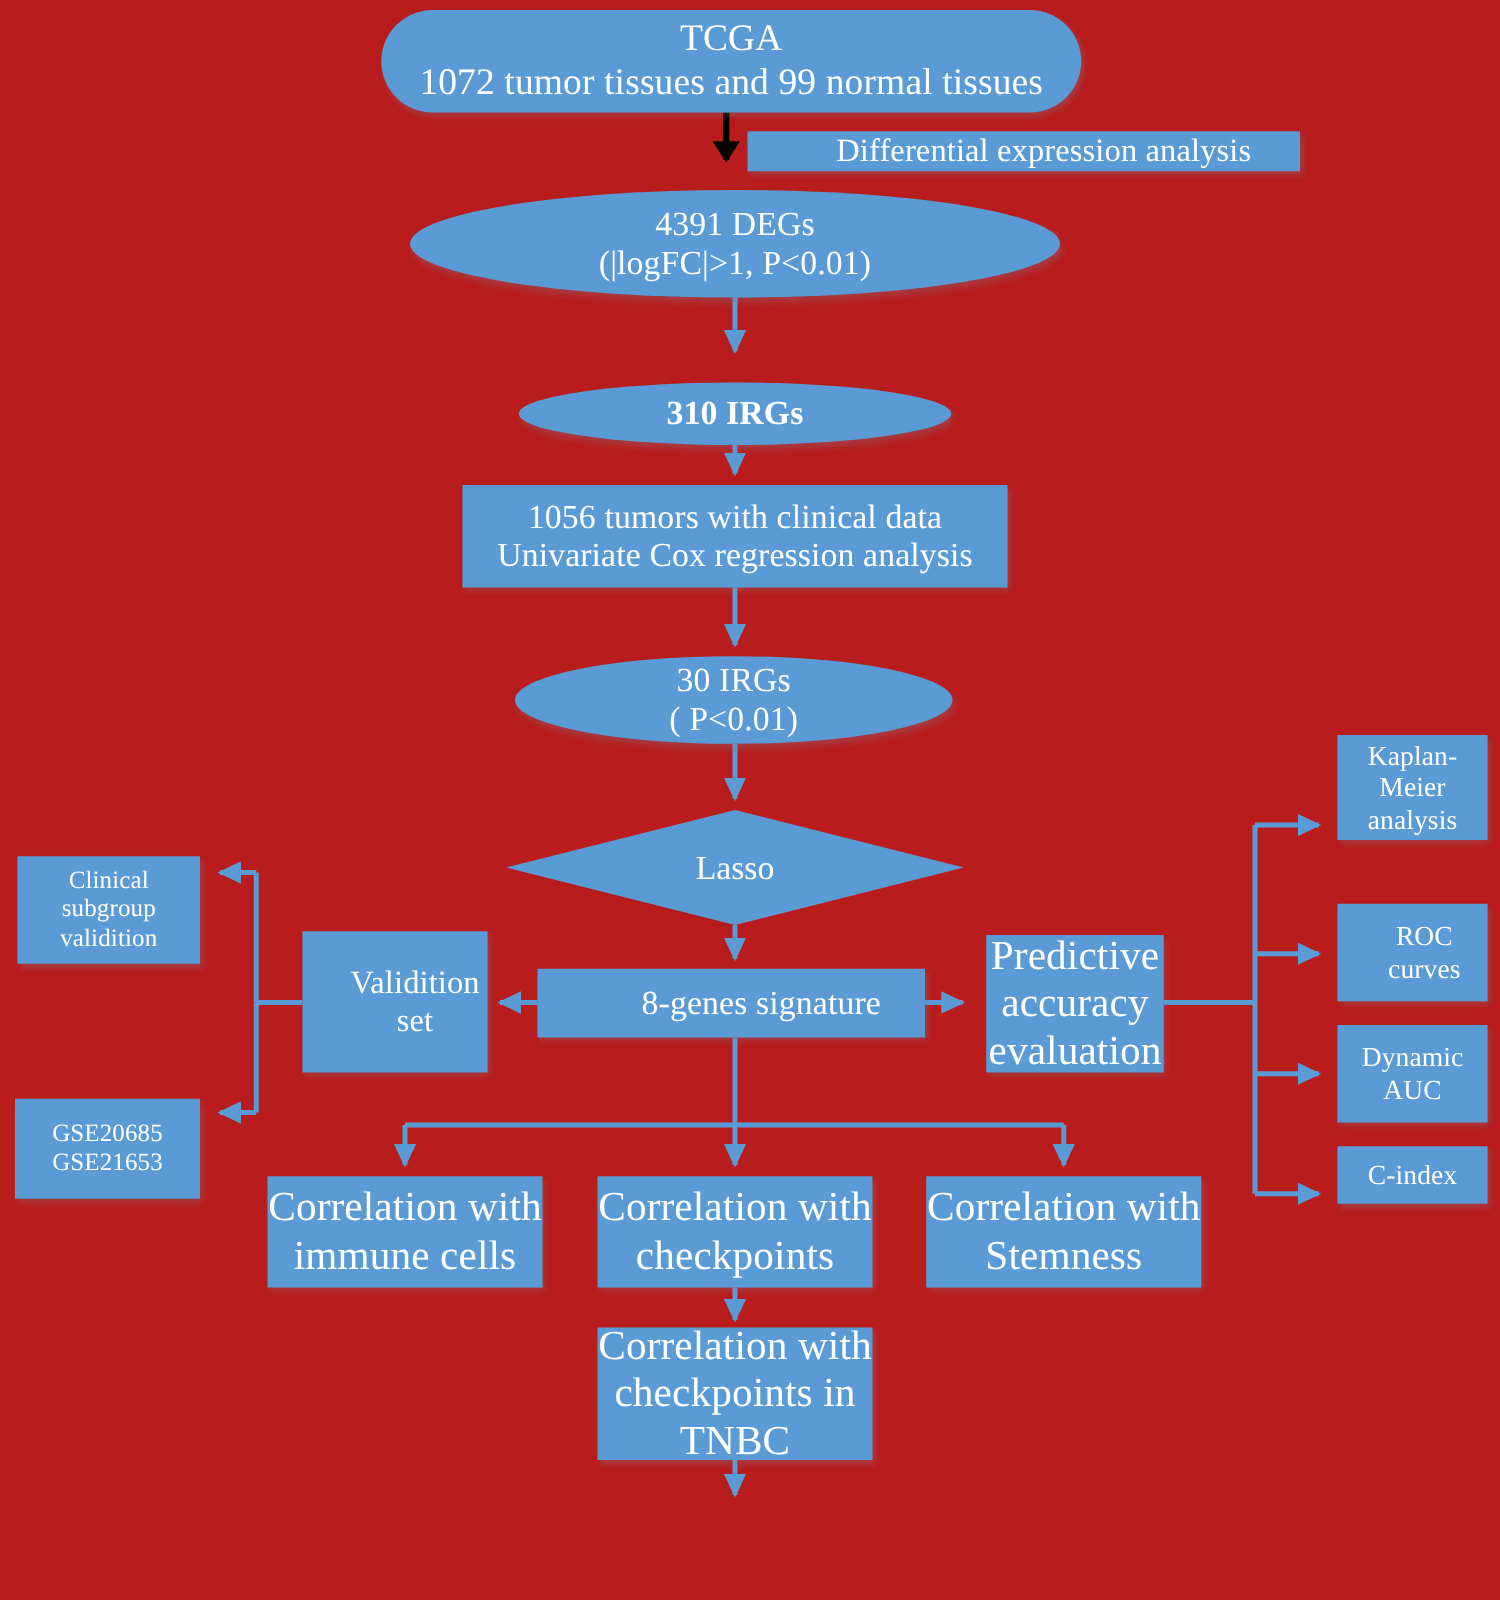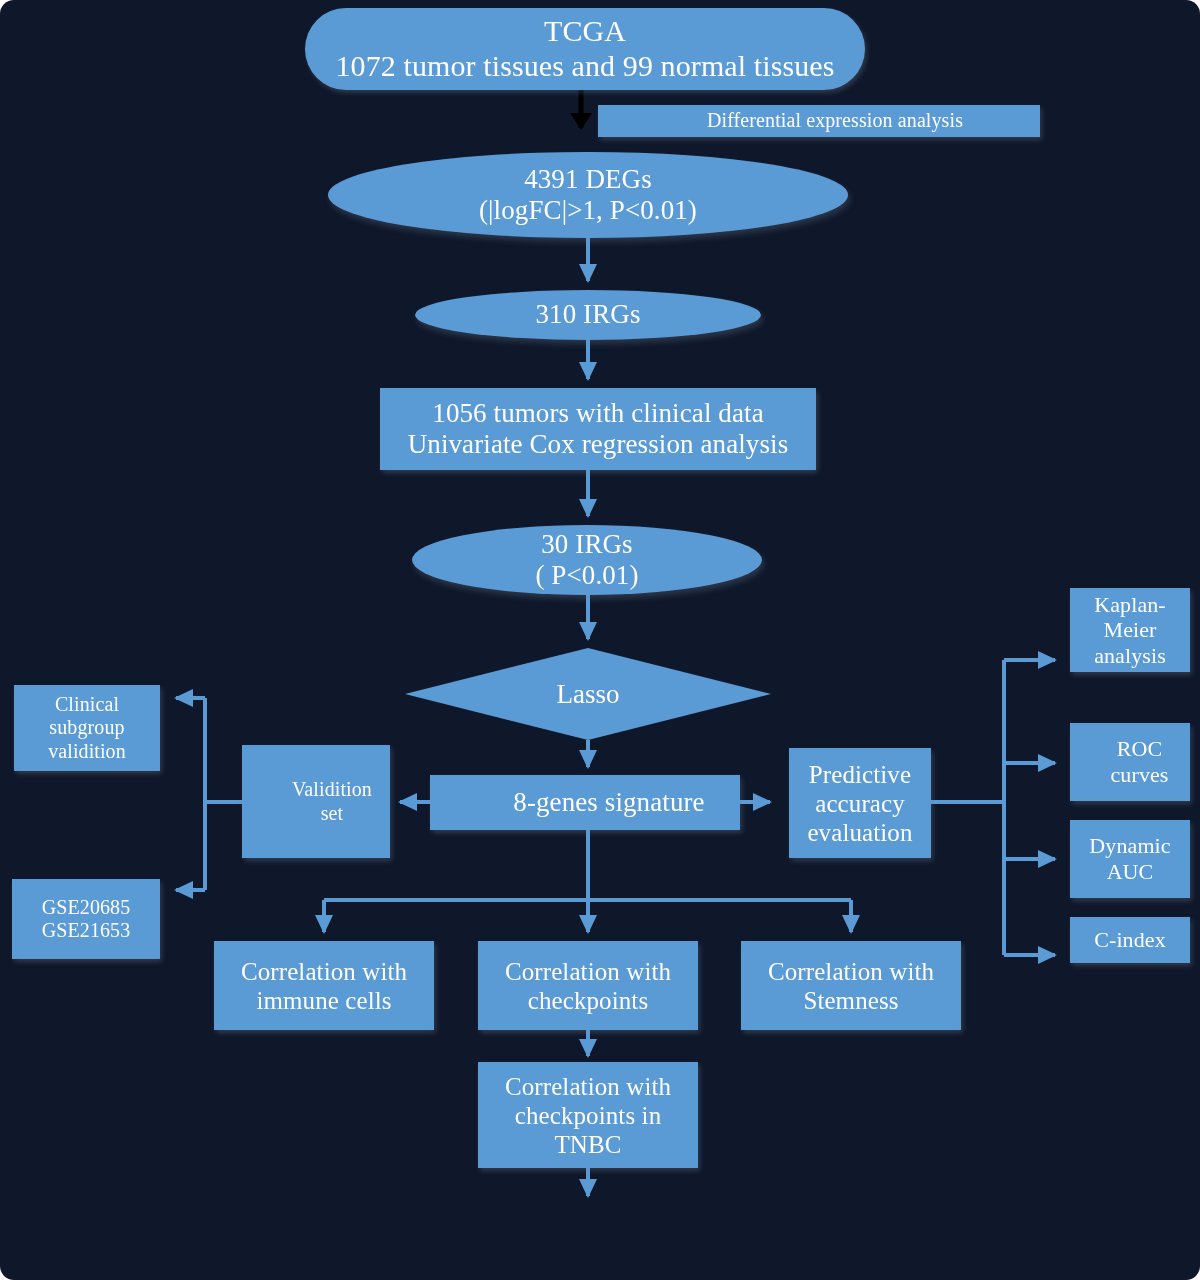--- a/index.html
+++ b/index.html
@@ -4,24 +4,23 @@
 <style>
   html, body {
     margin: 0;
     padding: 0;
     background: #ffffff;
   }
   #canvas {
     position: relative;
     width: 1200px;
     height: 1280px;
-    background: #0f172a;
+    background: #b91c1c;
     font-family: "Liberation Serif", "DejaVu Serif", serif;
     overflow: hidden;
-    border-radius: 14px;
   }
   svg.wires {
     position: absolute;
     left: 0; top: 0;
     width: 1200px;
     height: 1280px;
     pointer-events: none;
   }
   .node {
     position: absolute;
@@ -57,22 +56,22 @@
   .diamond .dshape {
     position: absolute;
     left: 0; top: 0; right: 0; bottom: 0;
     background: #5B9BD5;
     clip-path: polygon(50% 0%, 100% 50%, 50% 100%, 0% 50%);
     filter: drop-shadow(2px 3px 4px rgba(120,140,160,0.32));
   }
   .diamond .dlabel { position: relative; z-index: 2; }
   .t30 { font-size: 30px; }
   .t27 { font-size: 27px; }
-  .t26 { font-size: 20px; padding-left: 32px; }
-  .t25 { font-size: 25px; }
+  .t26 { font-size: 26px; padding-left: 32px; }
+  .t25 { font-size: 33px; }
   .t23 { font-size: 20px; margin-top: 27px; }
   .t22 { font-size: 22px; }
 </style>
 </head>
 <body>
 
 <div id="canvas">
 
   <svg class="wires" viewBox="0 0 1200 1280">
     <defs>
@@ -154,23 +153,23 @@
   </svg>
 
   <div class="node pill t30" style="left:305px; top:8px; width:560px; height:82px;">TCGA
 1072 tumor tissues and 99 normal  tissues</div>
 
   <div class="node banner t26" style="left:598px; top:105px; width:442px; height:32px;">Differential expression analysis</div>
 
   <div class="node ellipse t27" style="left:328px; top:152px; width:520px; height:86px;">4391 DEGs
 (|logFC|&gt;1, P&lt;0.01)</div>
 
-  <div class="node ellipse t27" style="left:415px; top:290px; width:346px; height:50px;">310 IRGs</div>
-
-  <div class="node rect t27" style="left:370px; top:388px; width:436px; height:82px;margin-left:10px;">1056 tumors with clinical data
+  <div class="node ellipse t27" style="left:415px; top:306px; width:346px; height:50px;font-weight:bold;">310 IRGs</div>
+
+  <div class="node rect t27" style="left:370px; top:388px; width:436px; height:82px;">1056 tumors with clinical data
 Univariate Cox regression analysis</div>
 
   <div class="node ellipse t27" style="left:412px; top:525px; width:350px; height:70px;">30 IRGs
 ( P&lt;0.01)</div>
 
   <div class="diamond t27" style="left:405px; top:648px; width:366px; height:92px;">
     <div class="dshape"></div>
     <div class="dlabel">Lasso</div>
   </div>
 

